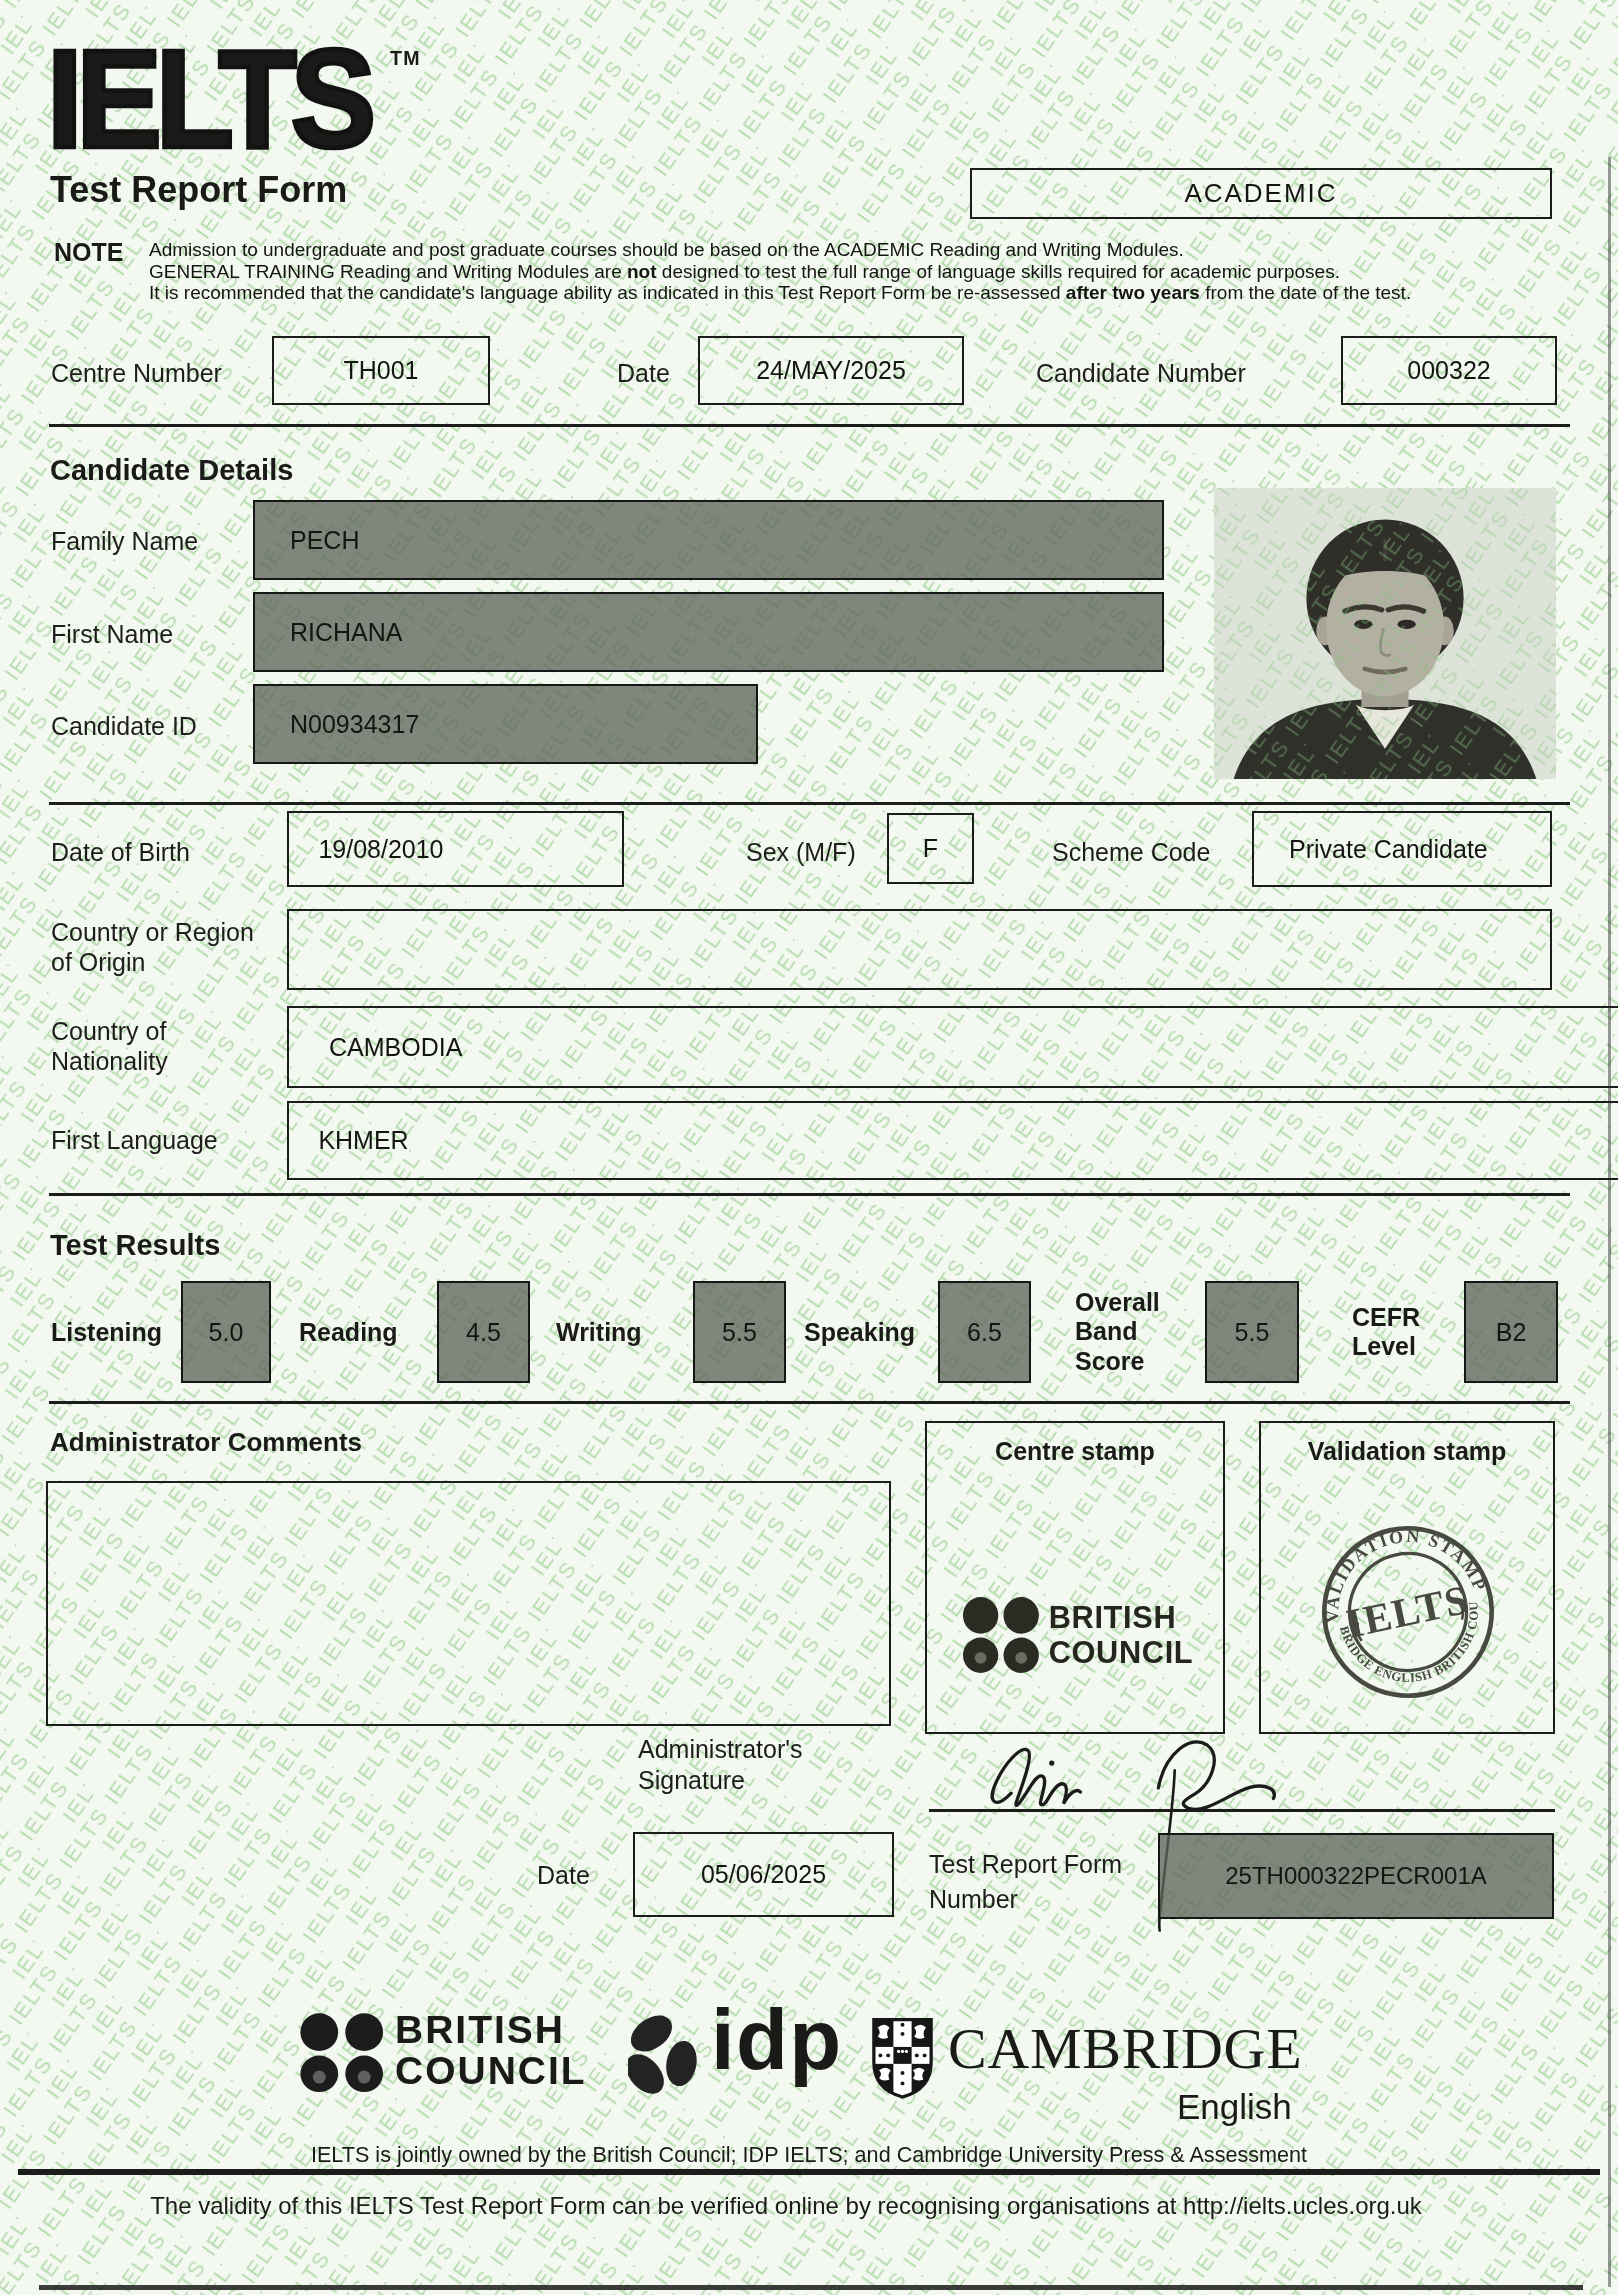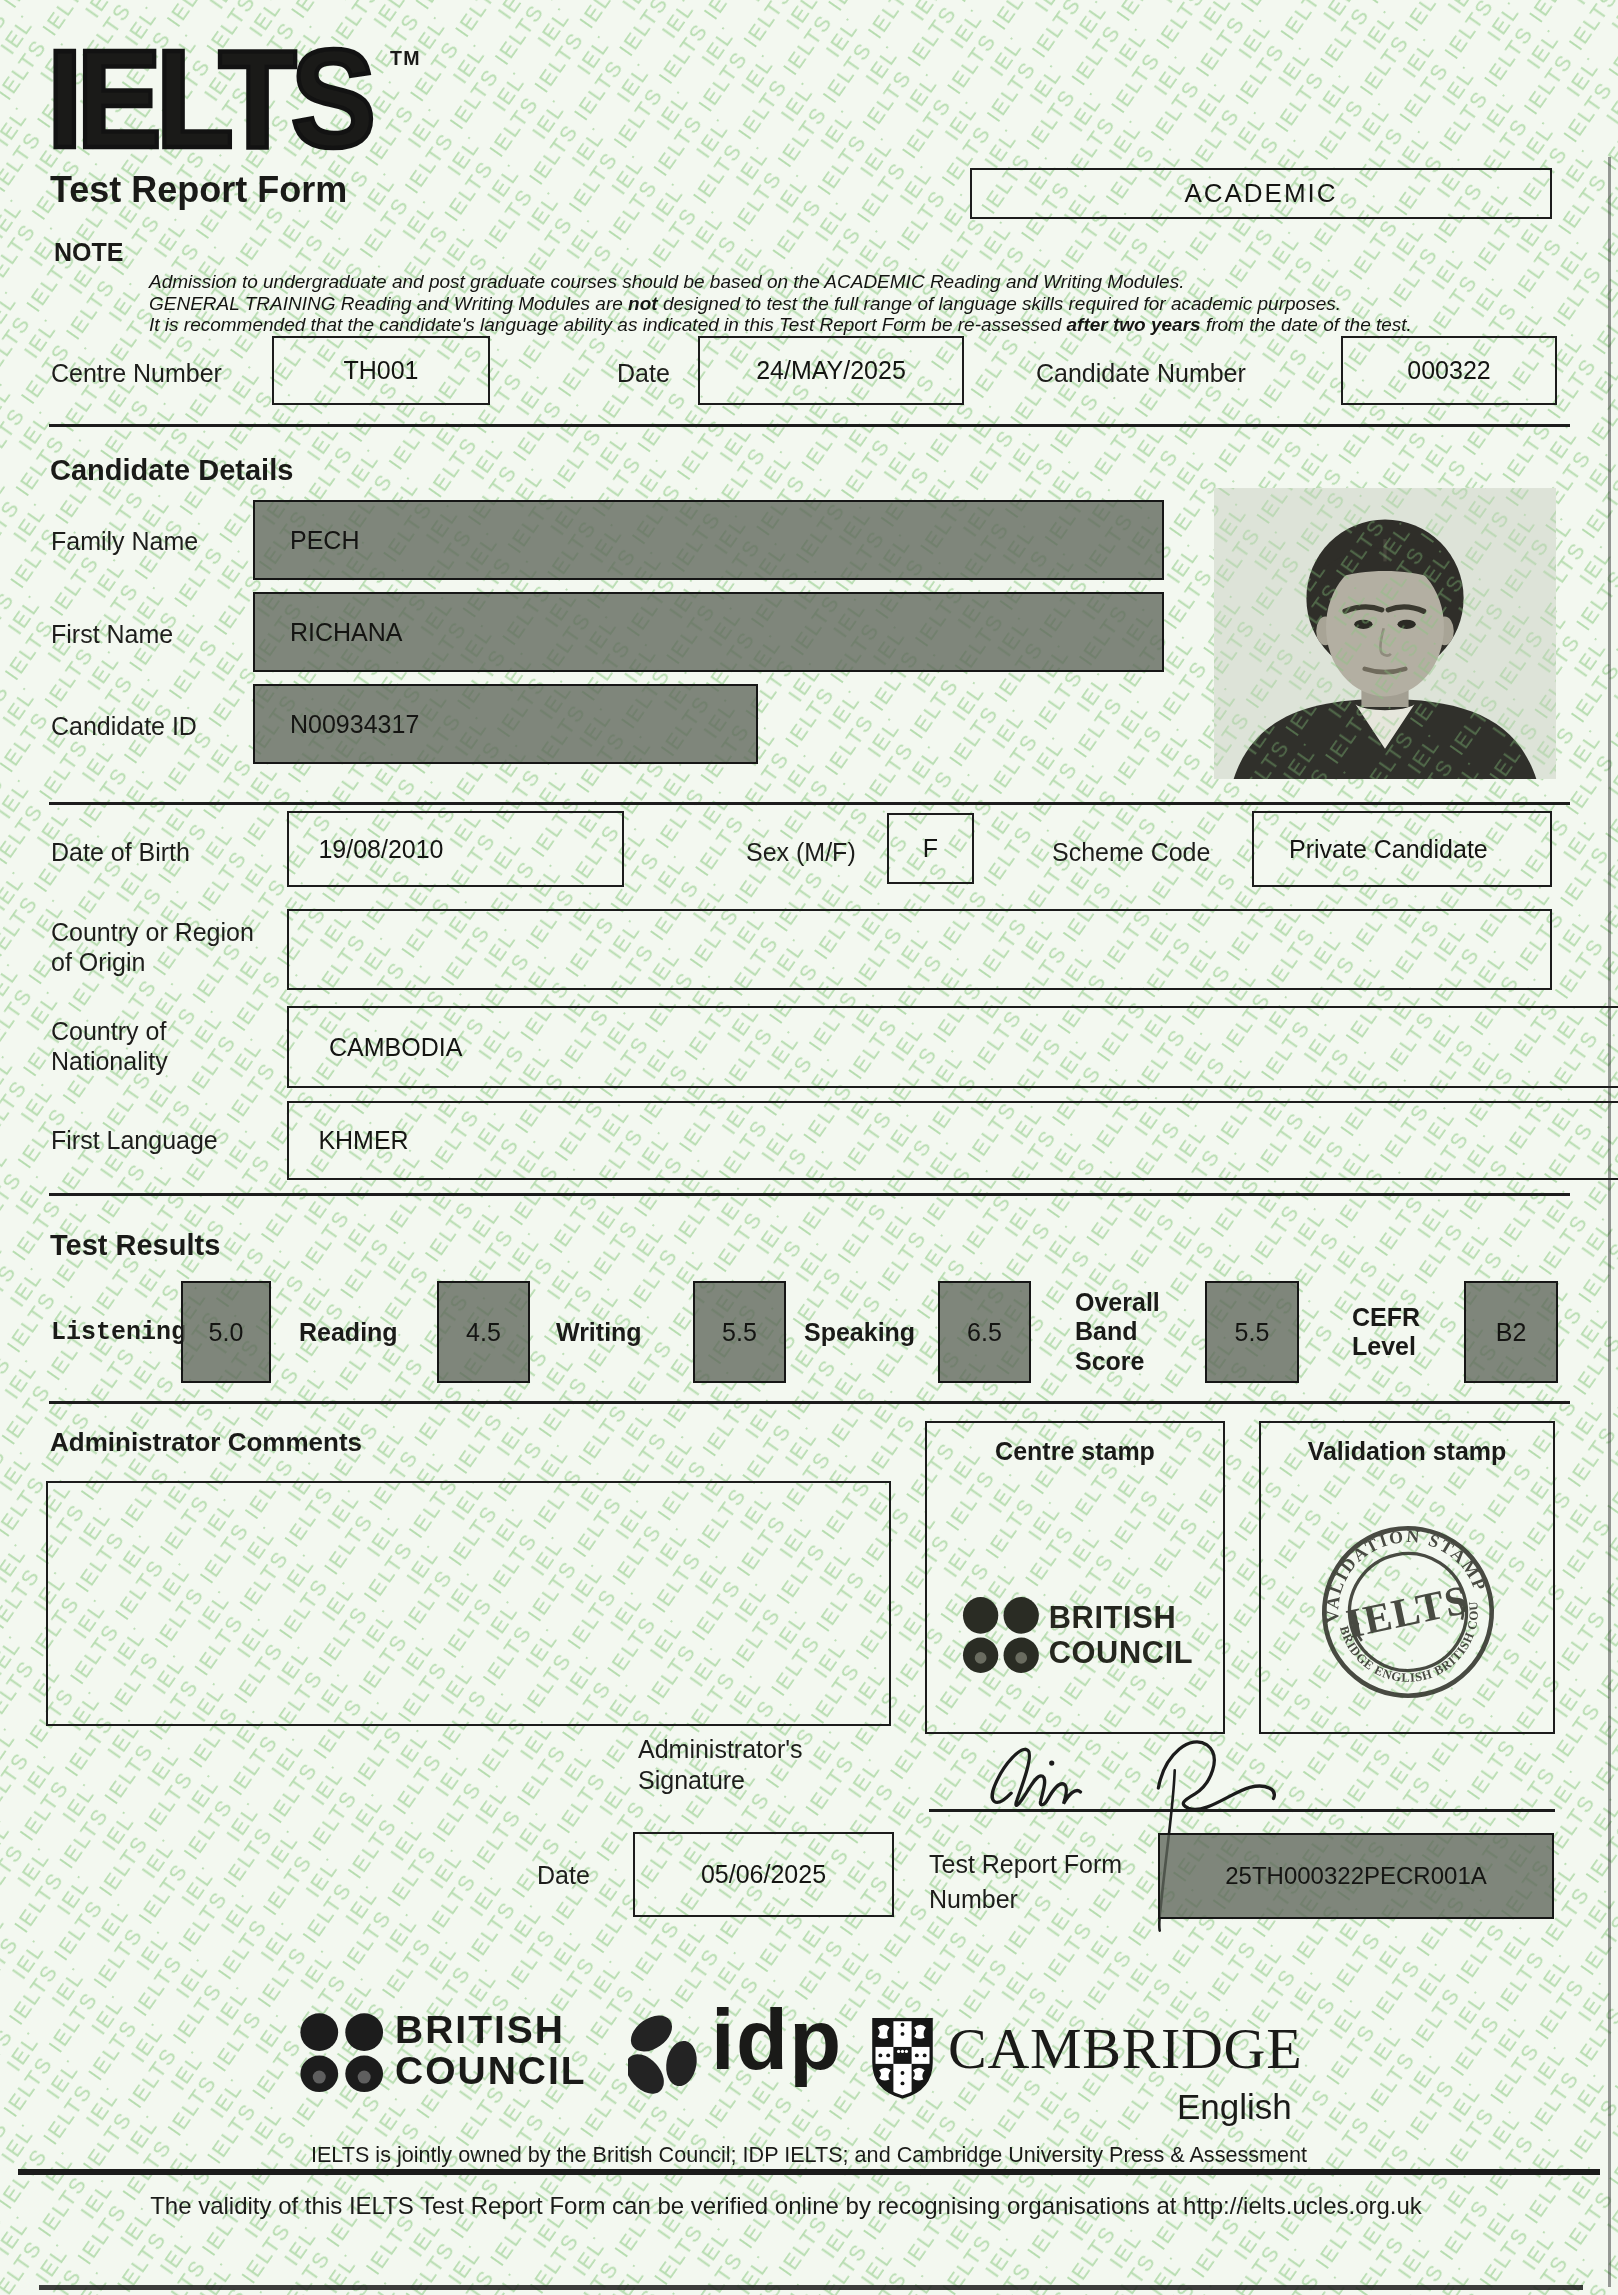--- a/index.html
+++ b/index.html
@@ -8,21 +8,21 @@
   .abs{position:absolute;}
   .lbl{font-size:25px;color:#1d1d1b;white-space:nowrap;}
   .hdg{font-size:29px;font-weight:bold;white-space:nowrap;}
   .wbox{border:2.6px solid #1c1c1c;display:flex;align-items:center;background:transparent;box-sizing:border-box;}
   .gbox{border:2px solid #161616;display:flex;align-items:center;background:rgba(93,101,90,0.78);box-sizing:border-box;}
   .val{font-size:25px;color:#141412;white-space:nowrap;}
   .center{justify-content:center;}
   .padl{padding-left:35px;}
   .padl45{padding-left:29.4px;}
   .hline{background:#1c1c1c;}
-  .note{font-style:italic;font-size:19px;line-height:21.6px;color:#141412;white-space:nowrap;margin-top:32px;}
+  .note{font-size:19px;line-height:21.6px;color:#141412;white-space:nowrap;}
   .scorelbl{font-size:25px;font-weight:bold;white-space:nowrap;line-height:29.4px;}
   .brand{font-size:139px;font-weight:bold;letter-spacing:-6.5px;line-height:1;
          -webkit-text-stroke:4.6px #121212;transform:scaleX(.92);transform-origin:left top;white-space:nowrap;}
   .stamplbl{font-size:25px;font-weight:bold;text-align:center;width:100%;}
   .small{font-size:21.6px;}
 </style>
 </head>
 <body>
 
 <div class="page">
@@ -142,21 +142,21 @@
 
   <div class="abs lbl" style="left:51px;top:1126px;">First Language</div>
   <div class="abs wbox padl45" style="left:287px;top:1101px;width:1431px;height:79px;">
     <span class="val">KHMER</span>
   </div>
 
   <div class="abs hline" style="left:49px;top:1193px;width:1521px;height:2.6px;"></div>
 
   <div class="abs hdg" style="left:50px;top:1229px;">Test Results</div>
 
-  <div class="abs scorelbl" style="left:51px;top:1318px;font-family:Liberation Mono, monospace;">Listening</div>
+  <div class="abs scorelbl" style="left:51px;top:1318px;">Listening</div>
   <div class="abs gbox center" style="left:181px;top:1281px;width:90px;height:102px;">
     <span class="val">5.0</span>
   </div>
 
   <div class="abs scorelbl" style="left:299px;top:1318px;">Reading</div>
   <div class="abs gbox center" style="left:437px;top:1281px;width:93px;height:102px;">
     <span class="val">4.5</span>
   </div>
 
   <div class="abs scorelbl" style="left:556px;top:1318px;">Writing</div>

